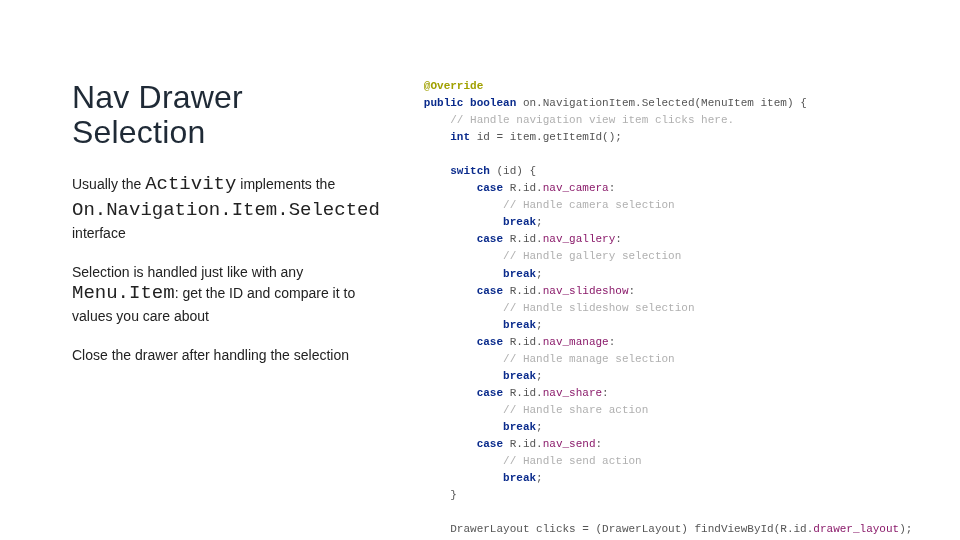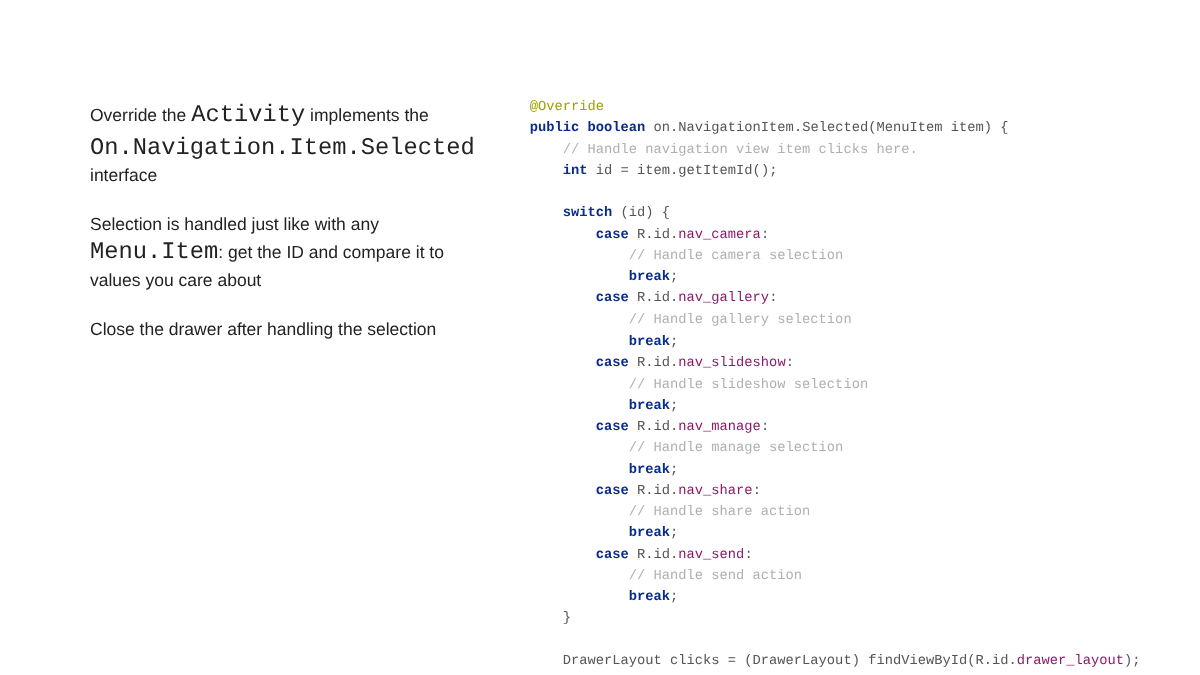--- a/index.html
+++ b/index.html
@@ -40,34 +40,35 @@
   }
   .right {
     flex: 1;
     padding: 78px 20px 0 10px;
     font-family: Consolas, Menlo, "Courier New", monospace;
     font-size: 11px;
     line-height: 1.55;
     color: #4b4b4b;
     white-space: pre;
   }
-  .anno   { color: #a0a000; font-weight: normal; }
+  .anno   { color: #a0a000; font-weight: bold; }
   .kw     { color: #0a2b8c; font-weight: bold; }
   .comment{ color: #b0b0b0; }
   .field  { color: #8a1a6a; }
   .plain  { color: #555555; text-align: center; }
 </style>
 </head>
 <body>
 
 <div class="slide">
   <div class="left">
+    <h1 class="title">Nav Drawer Selection</h1>
 
     <p class="para">
-      <span>Override the </span><span class="mono">Activity</span><span> implements the </span><span class="mono">On.Navigation.Item.Selected</span><span> interface</span>
+      <span>Usually the </span><span class="mono">Activity</span><span> implements the </span><span class="mono">On.Navigation.Item.Selected</span><span> interface</span>
     </p>
 
     <p class="para">
       <span>Selection is handled just like with any </span><span class="mono">Menu.Item</span><span>: get the ID and compare it to values you care about</span>
     </p>
 
     <p class="para">Close the drawer after handling the selection</p>
   </div>
 
   <div class="right"><span class="anno">@Override</span>

